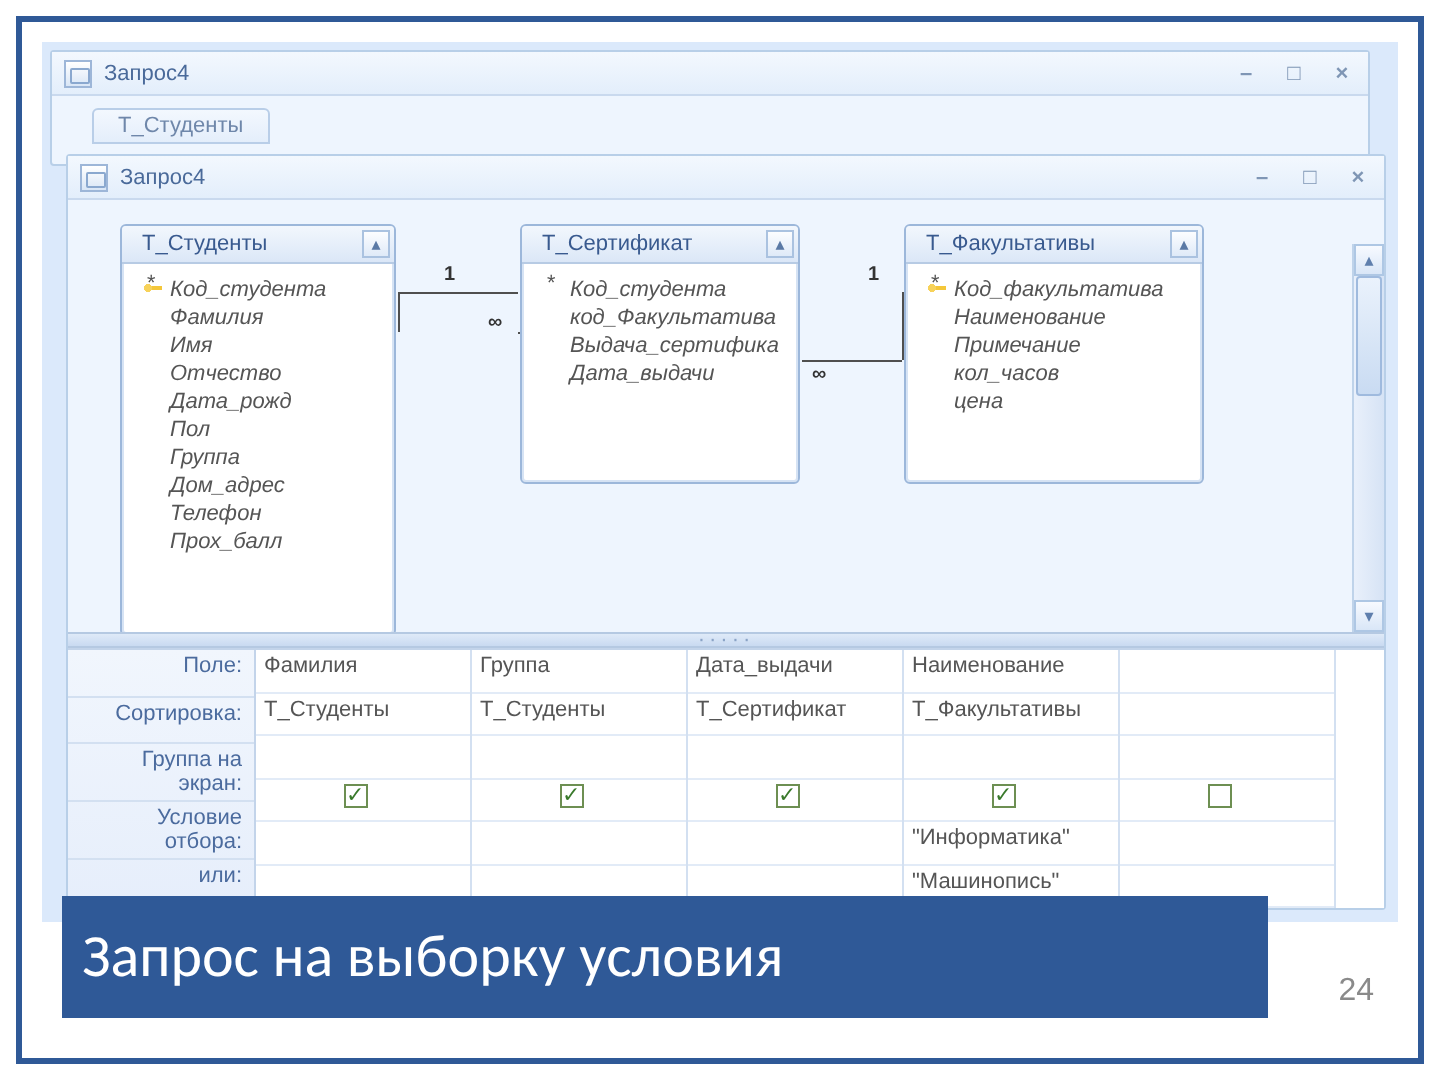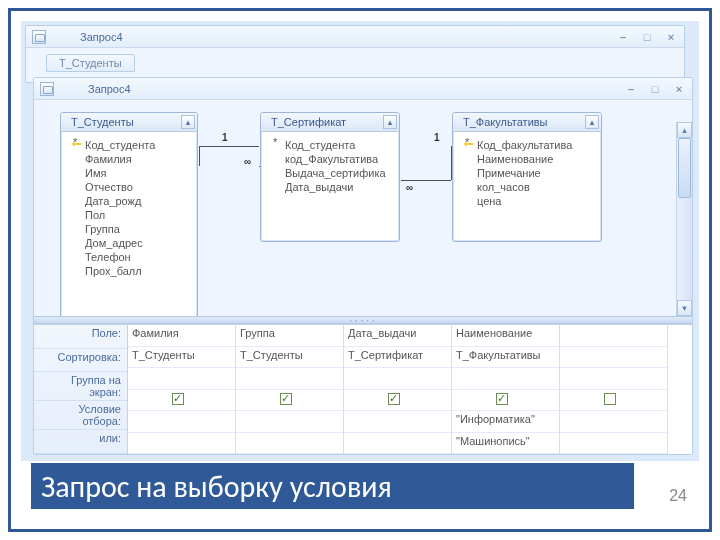--- a/index.html
+++ b/index.html
@@ -56,21 +56,21 @@
     margin-right: 6px;
     background: linear-gradient(#fff,#d9e6f6);
     position: relative;
   }
   .titlebar .icon::after {
     content: ""; position: absolute; left: 2px; top: 3px;
     width: 8px; height: 6px;
     border: 1px solid #8aa8cf;
     border-radius: 1px;
   }
-  .title-text { flex: 0 0 auto; margin-left: 28px; }
+  .title-text { flex: 0 0 auto; }
   .spacer { flex: 1; }
   .winbtns { display:flex; gap:10px; color:#7f96b5; font-weight:bold; }
   .winbtn { width:14px; text-align:center; cursor:default; }
 
   .upper {
     position: relative;
     flex: 1 1 auto;
     background: #eef5fe;
     overflow: hidden;
   }
@@ -94,20 +94,21 @@
     width:14px; height:14px;
     background:linear-gradient(#fcfdff,#dfeaf8);
     border:1px solid #aac2e0;
     font-size:9px; line-height:12px; text-align:center;
     color:#5a79a5;
   }
   .tablebox ul {
     list-style: none;
     margin: 4px 0 14px 0;
     padding: 0 24px 0 8px;
+    font-style: italic;
   }
   .tablebox li {
     padding: 1px 0 1px 16px;
     position: relative;
     color: #555;
     white-space: nowrap;
   }
   .tablebox li.star::before {
     content: "*"; position:absolute; left:4px; top:0; color:#555;
   }
@@ -243,21 +244,21 @@
   .hscroll .hthumb {
     position:absolute; top:1px; bottom:1px;
     background:linear-gradient(#eaf2fc,#c9dbf2);
     border:1px solid #9fbade;
     border-radius:2px;
   }
 
   .banner {
     position:absolute;
     left: 20px; right: 75px; bottom: 20px;
-    height: 46px;
+    height: 61px;
     background:#2f5997;
     color:#fff;
     font-size: 30px;
     font-family: Calibri, sans-serif;
     display:flex; align-items:center;
     padding-left: 10px;
   }
   .pagenum {
     position:absolute;
     right: 22px; bottom: 24px;

